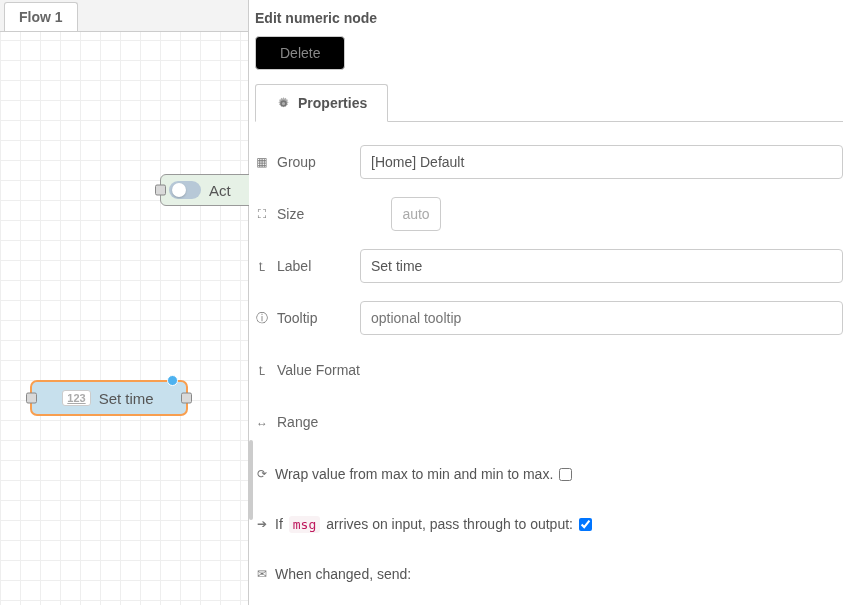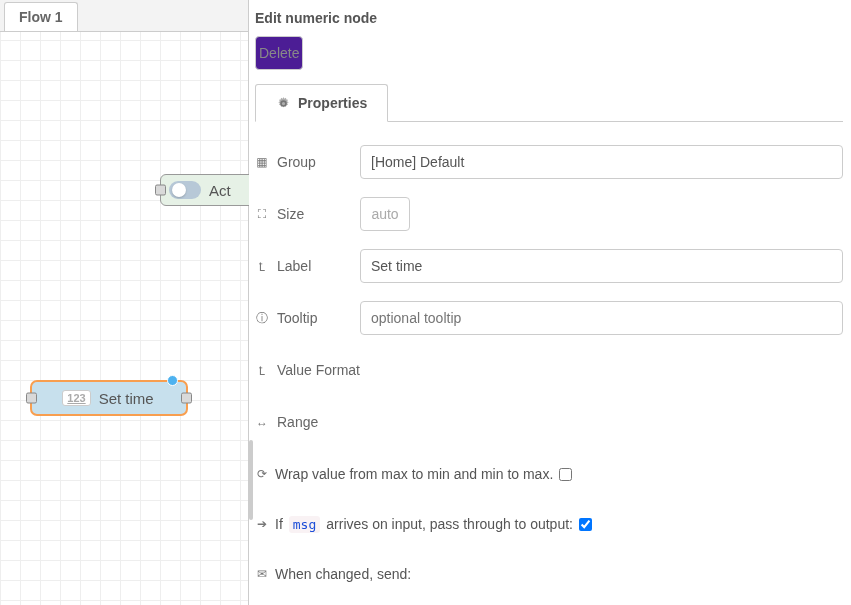--- a/index.html
+++ b/index.html
@@ -24,38 +24,38 @@
 .node-numeric .badge { background: #fff; color: #aaa; font-size: 11px; font-weight: bold; padding: 1px 4px; border-radius: 3px; margin-right: 8px; border: 1px solid #ccc; text-decoration: underline; }
 .node-status-dot { width: 11px; height: 11px; background: #4db2f0; border-radius: 50%; position: absolute; top: -7px; right: 8px; border: 1px solid #fff; }
 
 
 .panel { position: absolute; left: 249px; top: 0; right: 8px; height: 605px; background: #fff; padding: 0 0 0 6px; }
 .panel-inner { padding: 6px 0 0 0; height: 100%; overflow-y: auto; }
 .scroll-edge { position: absolute; left: 0; top: 440px; width: 4px; height: 80px; background: #ccc; border-radius: 2px; }
 
 .panel-title { font-weight: 700; color: #555; padding: 4px 0 10px 0; font-size: 14px; }
 
-.btn { display: inline-block; padding: 8px 3px; border: 1px solid #ccc; border-radius: 4px; background: #4c1d95; color: #888; cursor: pointer; font-size: 14px; margin-bottom: 14px; }
+.btn { display: inline-block; padding: 8px 24px; border: 1px solid #ccc; border-radius: 4px; background: #000000; color: #888; cursor: pointer; font-size: 14px; margin-bottom: 14px; }
 
 .tabs-row { display: flex; border-bottom: 1px solid #ccc; margin-bottom: 22px; }
 .prop-tab { padding: 10px 20px; border: 1px solid #ccc; border-bottom: 1px solid #fff; margin-bottom: -1px; background: #fff; font-weight: 700; color: #555; display: flex; align-items: center; gap: 8px; border-radius: 3px 3px 0 0; justify-content: flex-end; }
 .icon { width: 14px; height: 14px; display: inline-flex; align-items: center; justify-content: center; color: #777; font-size: 12px; }
 
 .form-rows { padding-left: 0; }
 .row { display: flex; align-items: center; margin-bottom: 16px; min-height: 36px; }
 .row-label { width: 105px; display: flex; align-items: center; gap: 8px; color: #666; font-size: 14px; }
 .input { border: 1px solid #ccc; border-radius: 4px; padding: 8px 10px; font-size: 14px; color: #555; background: #fff; flex: 1; }
-.input-fixed { flex: none; }
+.input-fixed { flex: none; margin-left: 31px; }
 .input-size { width: 50px; text-align: center; color: #aaa; }
 .input-small { width: 56px; }
 .input-med { width: 78px; }
 .range-row { display: flex; align-items: center; gap: 10px; }
 
 .checkbox-row { display: flex; align-items: center; gap: 6px; }
-.code-inline { color: #1d4ed8; background: #f9f2f4; padding: 1px 4px; border-radius: 3px; font-family: monospace; font-size: 13px; }
+.code-inline { color: #be185d; background: #f9f2f4; padding: 1px 4px; border-radius: 3px; font-family: monospace; font-size: 13px; }
 
 input[type=checkbox] { width: 13px; height: 13px; }
 </style>
 </head>
 <body>
 
 <div class="workspace">
   <div class="tab-bar">
     <div class="flow-tab">Flow 1</div>
   </div>

